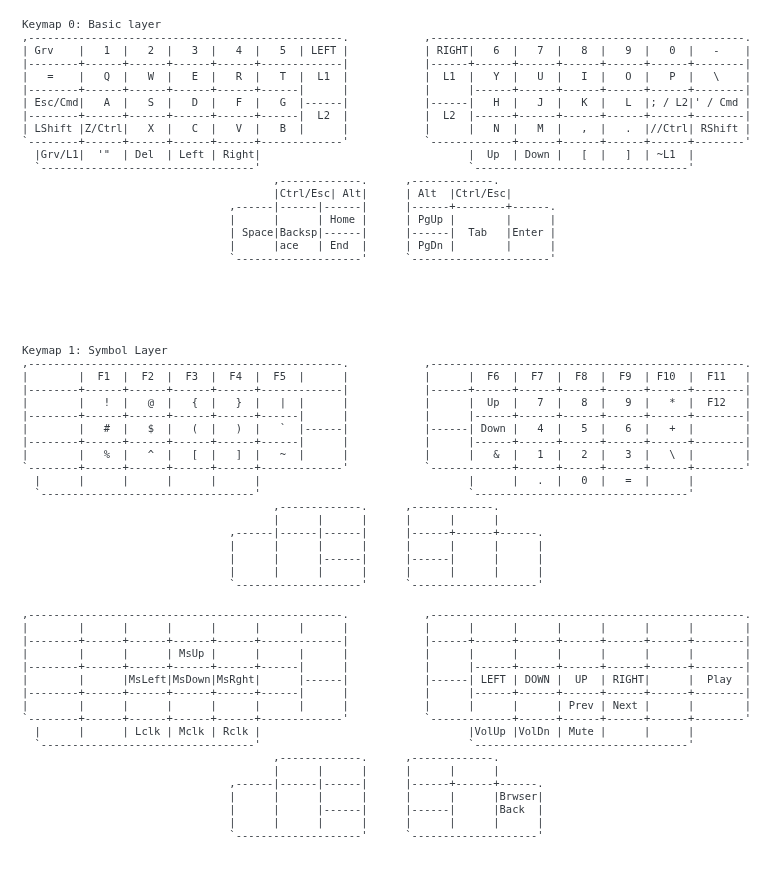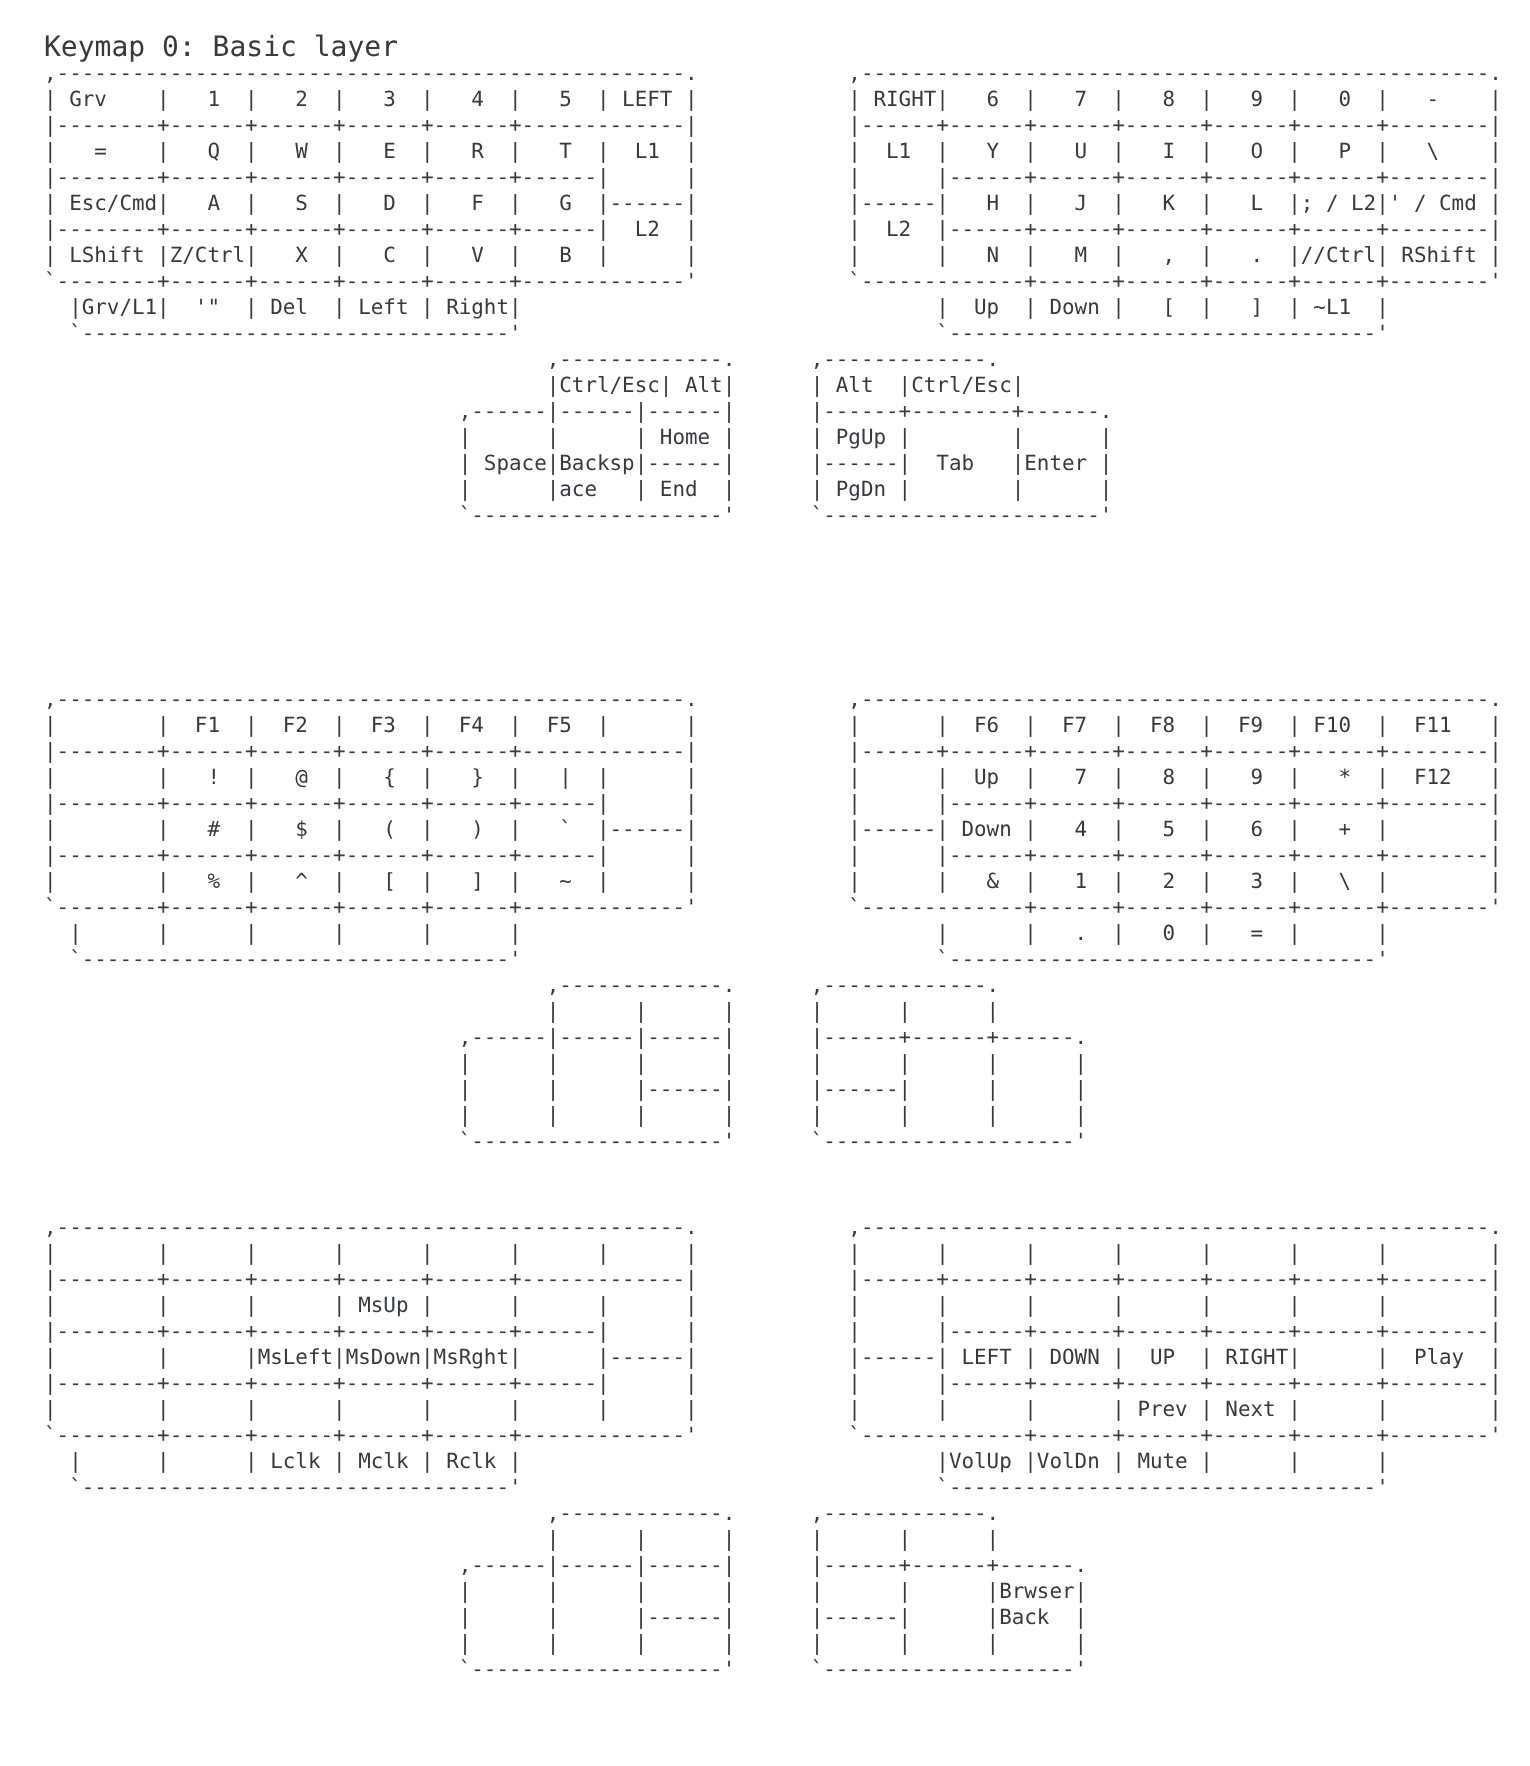--- a/index.html
+++ b/index.html
@@ -13,21 +13,21 @@
     position: relative;
     overflow: hidden;
     font-family: "DejaVu Sans Mono", "Liberation Mono", monospace;
     color: #343a40;
   }
   .keymap-section {
     position: absolute;
     left: 22px;
   }
   .keymap-title {
-    font-size: 14px;
+    font-size: 11px;
     line-height: 13px;
     white-space: pre;
     color: #343a40;
   }
   pre.ascii {
     margin: 0;
     padding: 0;
     font-family: "DejaVu Sans Mono", "Liberation Mono", monospace;
     font-size: 10.45px;
     line-height: 13px;
@@ -60,20 +60,21 @@
   <pre class="ascii gap-top-1">                                        ,-------------.      ,-------------.
                                         |Ctrl/Esc| Alt|      | Alt  |Ctrl/Esc|
                                  ,------|------|------|      |------+--------+------.
                                  |      |      | Home |      | PgUp |        |      |
                                  | Space|Backsp|------|      |------|  Tab   |Enter |
                                  |      |ace   | End  |      | PgDn |        |      |
                                  `--------------------'      `----------------------'</pre>
 </div>
 
 <div id="s1" class="keymap-section">
+  <div class="keymap-title">Keymap 1: Symbol Layer</div>
   <pre class="ascii gap-top-1">,--------------------------------------------------.            ,--------------------------------------------------.
 |        |  F1  |  F2  |  F3  |  F4  |  F5  |      |            |      |  F6  |  F7  |  F8  |  F9  | F10  |  F11   |
 |--------+------+------+------+------+-------------|            |------+------+------+------+------+------+--------|
 |        |   !  |   @  |   {  |   }  |   |  |      |            |      |  Up  |   7  |   8  |   9  |   *  |  F12   |
 |--------+------+------+------+------+------|      |            |      |------+------+------+------+------+--------|
 |        |   #  |   $  |   (  |   )  |   `  |------|            |------| Down |   4  |   5  |   6  |   +  |        |
 |--------+------+------+------+------+------|      |            |      |------+------+------+------+------+--------|
 |        |   %  |   ^  |   [  |   ]  |   ~  |      |            |      |   &amp;  |   1  |   2  |   3  |   \  |        |
 `--------+------+------+------+------+-------------'            `-------------+------+------+------+------+--------'
   |      |      |      |      |      |                                 |      |   .  |   0  |   =  |      |

